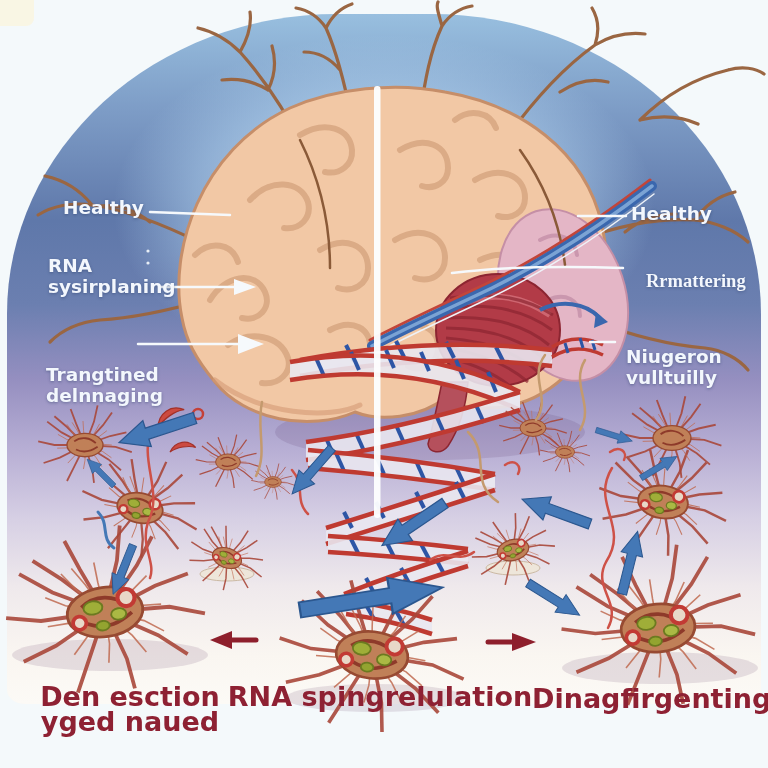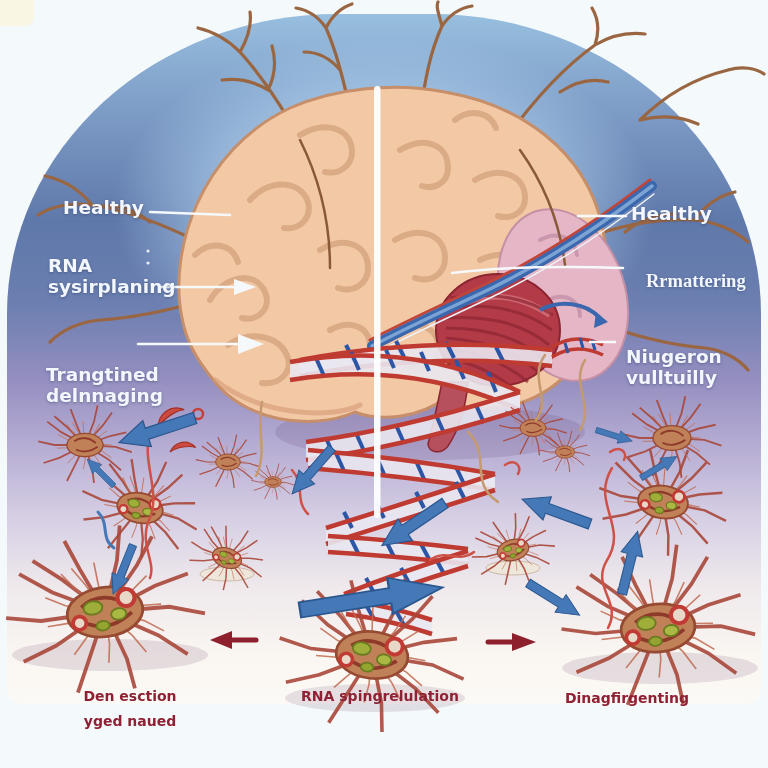--- a/index.html
+++ b/index.html
@@ -10,21 +10,21 @@
        background:#fbf4dc;opacity:.75;border-radius:0 0 8px 0;}
   .dome{position:absolute;left:7px;right:7px;top:14px;height:690px;
        border-radius:330px 330px 18px 18px / 300px 300px 14px 14px;
        background:
          radial-gradient(ellipse 46% 32% at 50% 28%, rgba(226,243,253,.95), rgba(176,210,238,.5) 55%, rgba(176,210,238,0) 78%),
          linear-gradient(180deg,#98bfdf 0%,#7d9cc6 14%,#5f78aa 30%,#6b7fb0 42%,#958fc0 53%,#b7aed4 63%,#d6cfe4 73%,#efe9ec 83%,#faf6f1 93%,#fcfaf6 100%);}
   svg.art{position:absolute;left:0;top:0;}
   .lbl{position:absolute;color:#f3f7fd;font-weight:bold;font-size:18.5px;
        line-height:21px;text-shadow:0 1px 3px rgba(35,55,95,.45);white-space:nowrap;}
   .lbl.center{text-align:left;margin-left:26px;}
-  .cap{position:absolute;color:#8e2133;font-weight:bold;font-size:14px;
+  .cap{position:absolute;color:#8e2133;font-weight:bold;font-size:27px;
        line-height:25px;text-align:center;}
 </style>
 </head>
 <body>
 
 <div class="stage">
   <div class="dome"></div>
   <div class="corner-patch"></div>
 
   <svg class="art" width="768" height="768" viewBox="0 0 768 768">

